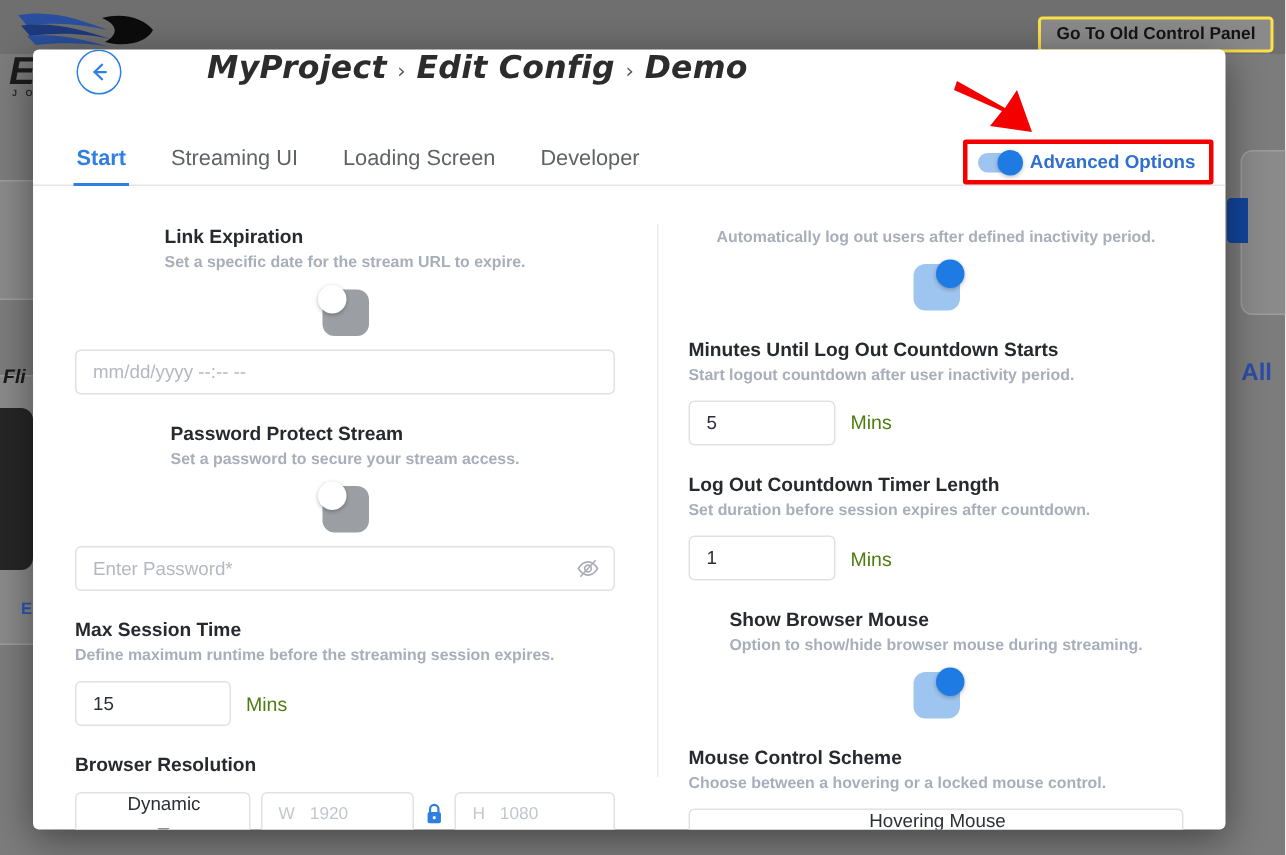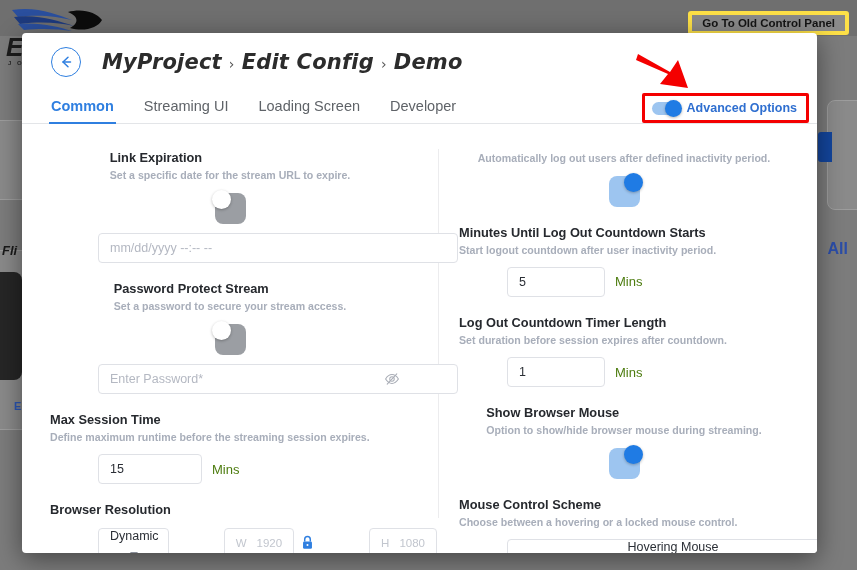--- a/index.html
+++ b/index.html
@@ -38,21 +38,21 @@
   }
   #bg-brand-sub {
     position: absolute; left: 8px; top: 60px;
     font-size: 6px; font-weight: bold; color: #2a2a2a;
     letter-spacing: 2px;
   }
   #bg-oldpanel {
     position: absolute; right: 8px; top: 11px;
     height: 24px; padding: 0 10px;
     display: flex; align-items: center;
-    border: 4px solid #fde047; border-radius: 3px;
+    border: 2px solid #fde047; border-radius: 3px;
     background: #8a8a8a;
     font-size: 11.5px; font-weight: bold; color: #141414;
     white-space: nowrap;
     margin-left: 10px;
   }
 
   
   .bg-card {
     position: absolute;
     background: #8a8a8a;
@@ -90,22 +90,23 @@
     width: 795px; height: 520px;
     background: #ffffff;
     border-radius: 4px;
     box-shadow: 0 6px 26px rgba(0,0,0,.45);
     overflow: hidden;
   }
 
   
   #modal-head {
     height: 57px;
-    display: flex; align-items: center;
+    display: flex; align-items: flex-start;
     padding-left: 29px;
+    gap: 36px;
   }
   #back-btn {
     width: 30px; height: 30px; flex: 0 0 30px;
     border: 1.6px solid #2f7fe0; border-radius: 50%;
     display: flex; align-items: center; justify-content: center;
     color: #2f7fe0;
     cursor: pointer;
     background: #fff;
   }
   #breadcrumb {
@@ -216,21 +217,20 @@
   .inp {
     margin-top: 9px;
     height: 30px;
     border: 1px solid #dfe1e6;
     border-radius: 4px;
     background: #fff;
     display: flex; align-items: center;
     padding: 0 11px;
     font-size: 12.5px;
     color: #2b2f36;
-    margin-left: 48px;
   }
   .inp.placeholder { color: #b4b8c2; }
   .inp.full { width: 100%; }
   .row { display: flex; align-items: center; gap: 10px; margin-top: 9px; }
   .row .inp { margin-top: 0; }
   .unit { font-size: 13px; color: #4d7c0f; font-weight: normal; }
 
   .pw-wrap { position: relative; }
   .pw-eye {
     position: absolute; right: 10px; top: 50%; transform: translateY(-50%);
@@ -315,21 +315,21 @@
       <div id="breadcrumb">
         <span>MyProject</span>
         <span class="sep">›</span>
         <span>Edit Config</span>
         <span class="sep">›</span>
         <span>Demo</span>
       </div>
     </div>
 
     <div id="tabbar">
-      <div class="tab active">Common</div>
+      <div class="tab active">Start</div>
       <div class="tab">Streaming UI</div>
       <div class="tab">Loading Screen</div>
       <div class="tab">Developer</div>
 
       <div id="adv-wrap">
         <div class="toggle on small">
           <div class="knob"></div>
         </div>
         <div id="adv-label">Advanced Options</div>
       </div>

